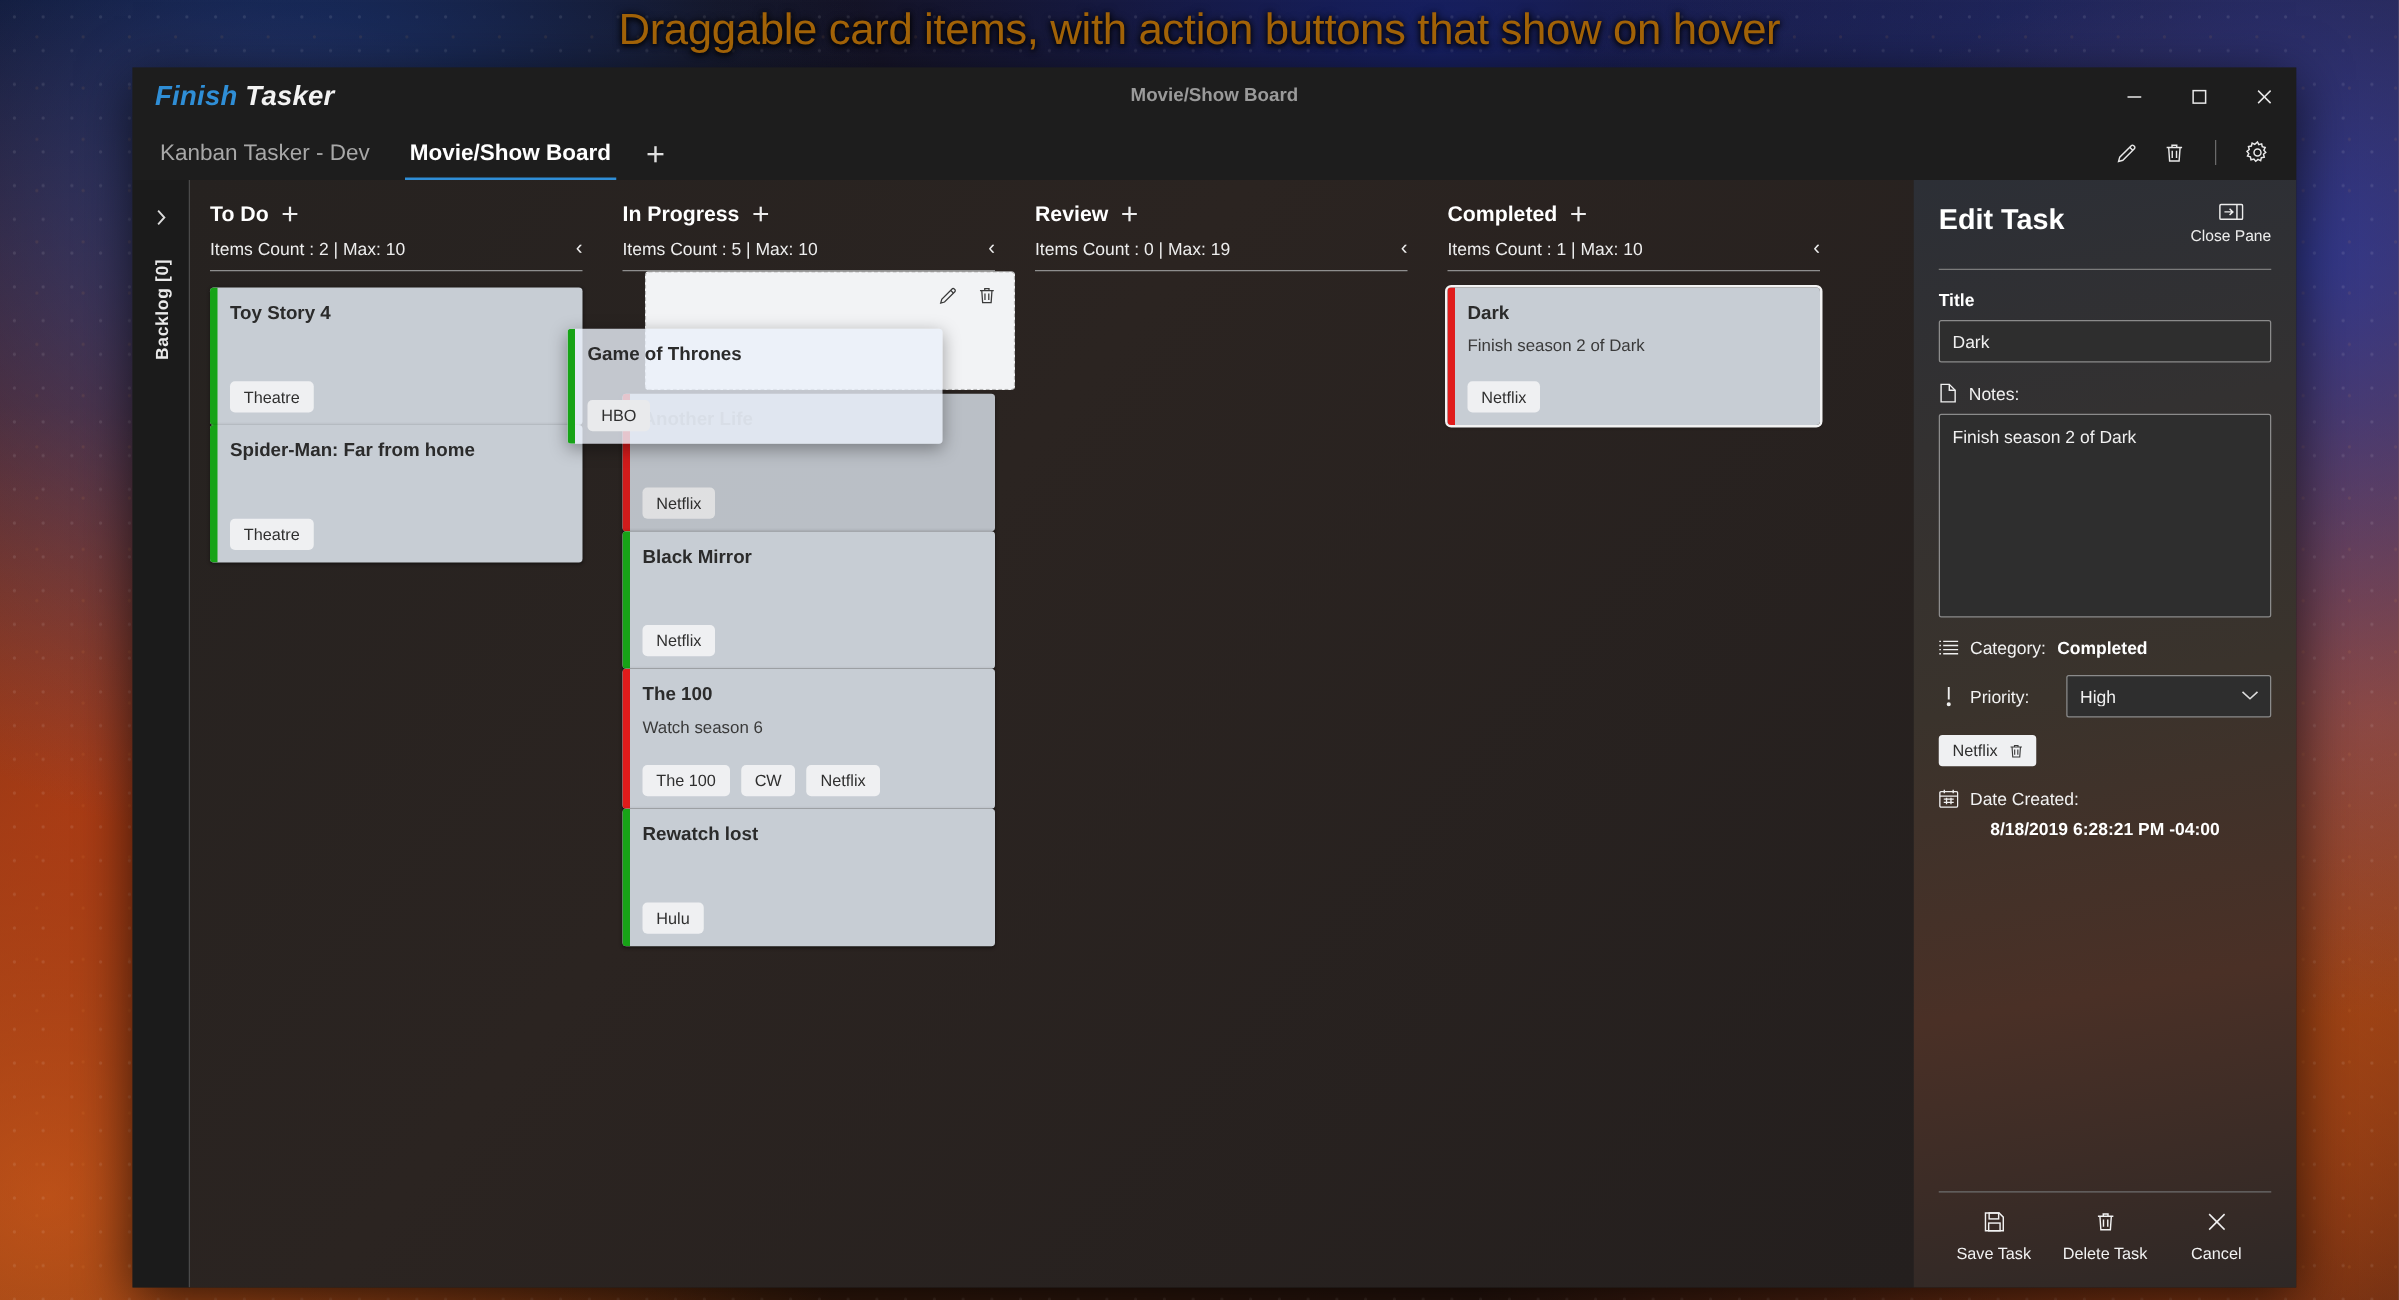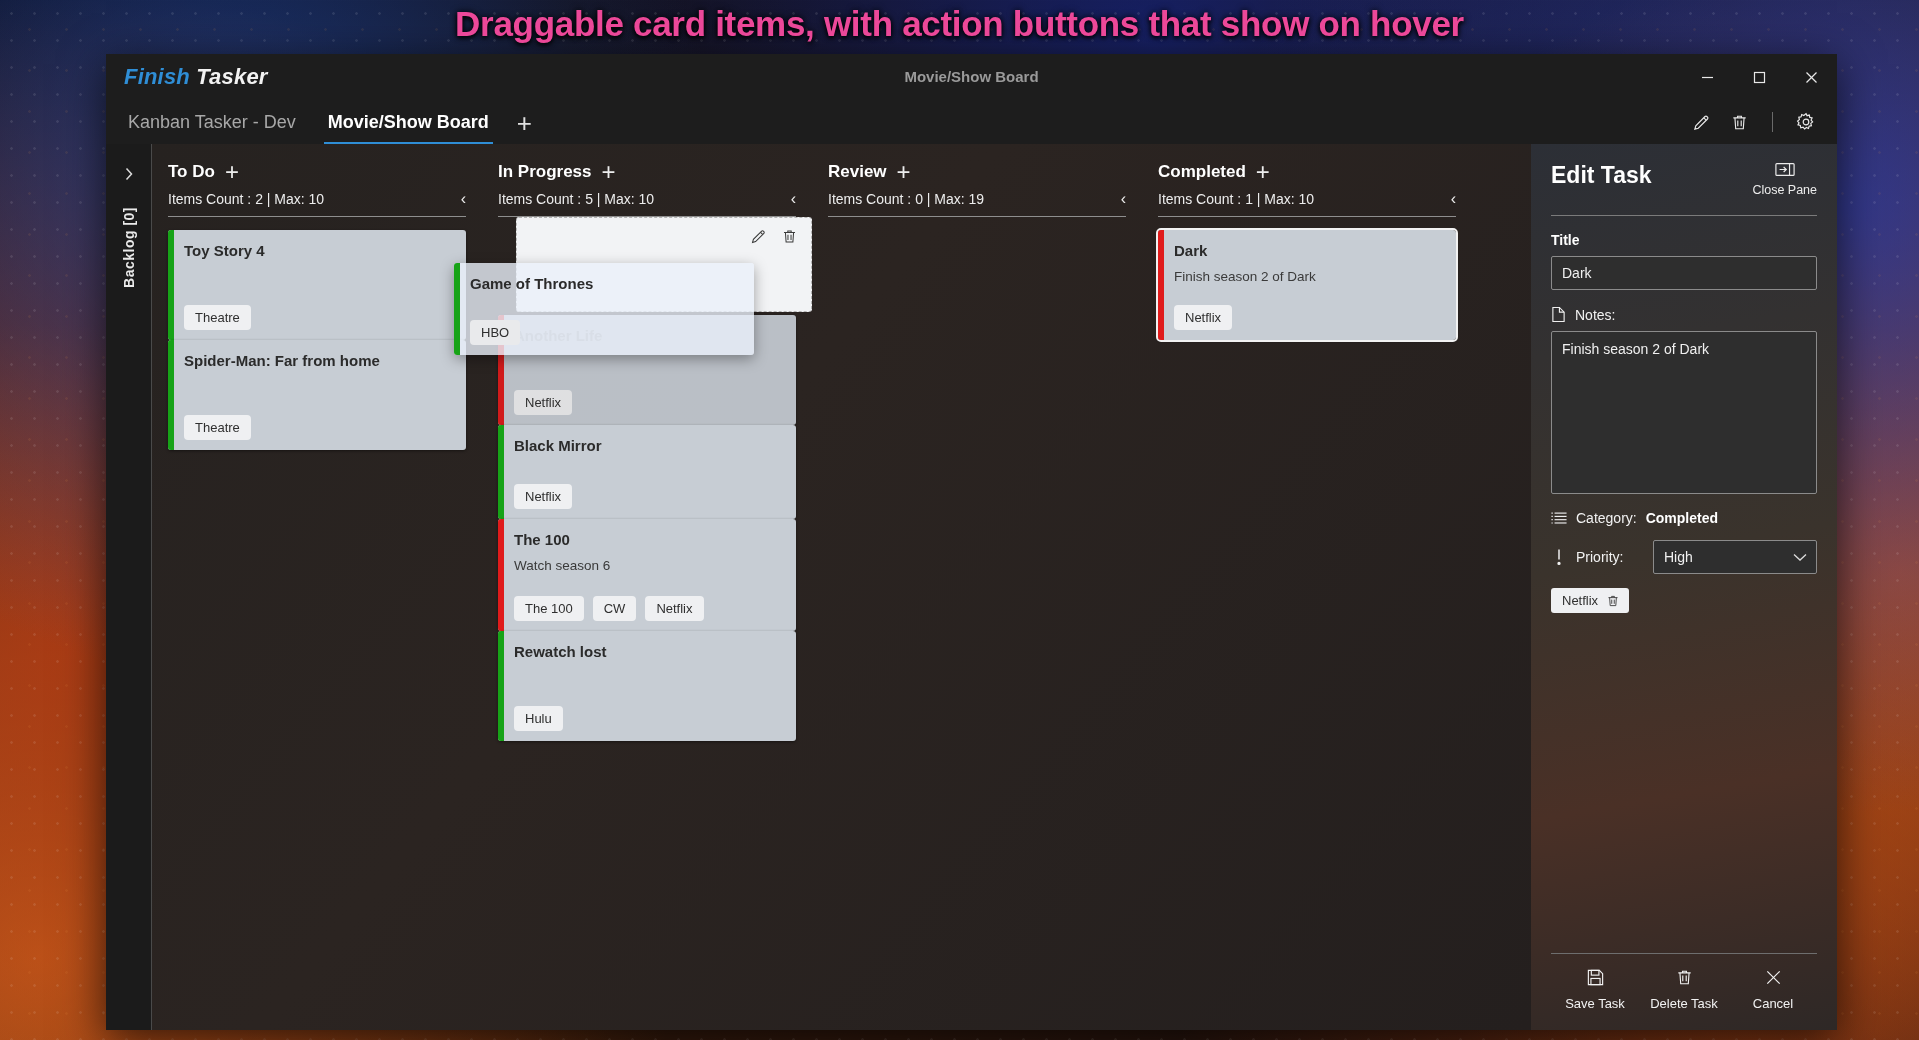--- a/index.html
+++ b/index.html
@@ -32,21 +32,21 @@
     opacity:.55;
   }
 
   
   #banner {
     position: absolute; top: 0; left: 0; right: 0; height: 47px;
     display:flex; align-items:center; justify-content:center;
     z-index: 40; pointer-events:none;
   }
   #banner span {
-    color:#ec4899; font-size: 35px; font-weight: 700;
+    color:#a16207; font-size: 35px; font-weight: 400;
     letter-spacing: -0.3px;
     text-shadow: 0 0 7px rgba(0,0,0,.95), 0 2px 4px rgba(0,0,0,.9);
   }
 
   
   #window {
     position:absolute; left:106px; top:54px;
     width: 1731px; height: 976px;
     background:#1f1f1f;
     color:#fff;
@@ -396,21 +396,21 @@
             </div>
           </div>
 
           <div class="card under-drag" style="--accent:#e01b1b; height:110px; margin-top:85px;">
             <div class="card-title">Another Life</div>
             <div class="card-tags">
               <span class="tag">Netflix</span>
             </div>
           </div>
 
-          <div class="card" style="--accent:#17a317; height:94px;">
+          <div class="card" style="--accent:#17a317; height:110px;">
             <div class="card-title">Black Mirror</div>
             <div class="card-tags">
               <span class="tag">Netflix</span>
             </div>
           </div>
 
           <div class="card" style="--accent:#e01b1b; height:112px;">
             <div class="card-title">The 100</div>
             <div class="card-desc">Watch season 6</div>
             <div class="card-tags" style="padding-top:10px;">
@@ -534,20 +534,38 @@
           <span>Netflix</span>
           <span class="del">
             <svg width="14" height="14" viewBox="0 0 20 20" fill="none" stroke="currentColor" stroke-width="1.3">
               <path d="M3.5 5.2h13M8 5.2V3.4h4v1.8M5.2 5.2l.8 11.4h8l.8-11.4"></path>
               <path d="M8.2 8v6M11.8 8v6"></path>
             </svg>
           </span>
         </span>
       </div>
 
+      <div id="date-block">
+        <div class="icon-label-row" style="margin-top:0;">
+          <span class="ico">
+            <svg width="16" height="16" viewBox="0 0 18 18" fill="none" stroke="currentColor" stroke-width="1.2">
+              <rect x="1" y="2.6" width="16" height="14" rx="1"></rect>
+                <line x1="1" y1="6.6" x2="17" y2="6.6"></line>
+              <line x1="5" y1="1" x2="5" y2="4"></line>
+                <line x1="13" y1="1" x2="13" y2="4"></line>
+              <line x1="4.5" y1="9.4" x2="13.5" y2="9.4"></line>
+                <line x1="4.5" y1="12.2" x2="13.5" y2="12.2"></line>
+              <line x1="7" y1="8" x2="7" y2="14"></line>
+                <line x1="11" y1="8" x2="11" y2="14"></line>
+            </svg>
+          </span>
+          <span class="lbl">Date Created:</span>
+        </div>
+        <div id="date-val">8/18/2019 6:28:21 PM -04:00</div>
+      </div>
 
       <div id="pane-footer">
         <div class="pane-btn">
           <span class="pb-ico">
             <svg width="19" height="19" viewBox="0 0 20 20" fill="none" stroke="currentColor" stroke-width="1.2">
               <path d="M2.5 2.5h11.5l3.5 3.5v11.5h-15z"></path>
               <rect x="5.6" y="2.5" width="8" height="5"></rect>
               <rect x="5.2" y="11" width="9.6" height="6.5"></rect>
             </svg>
           </span>

